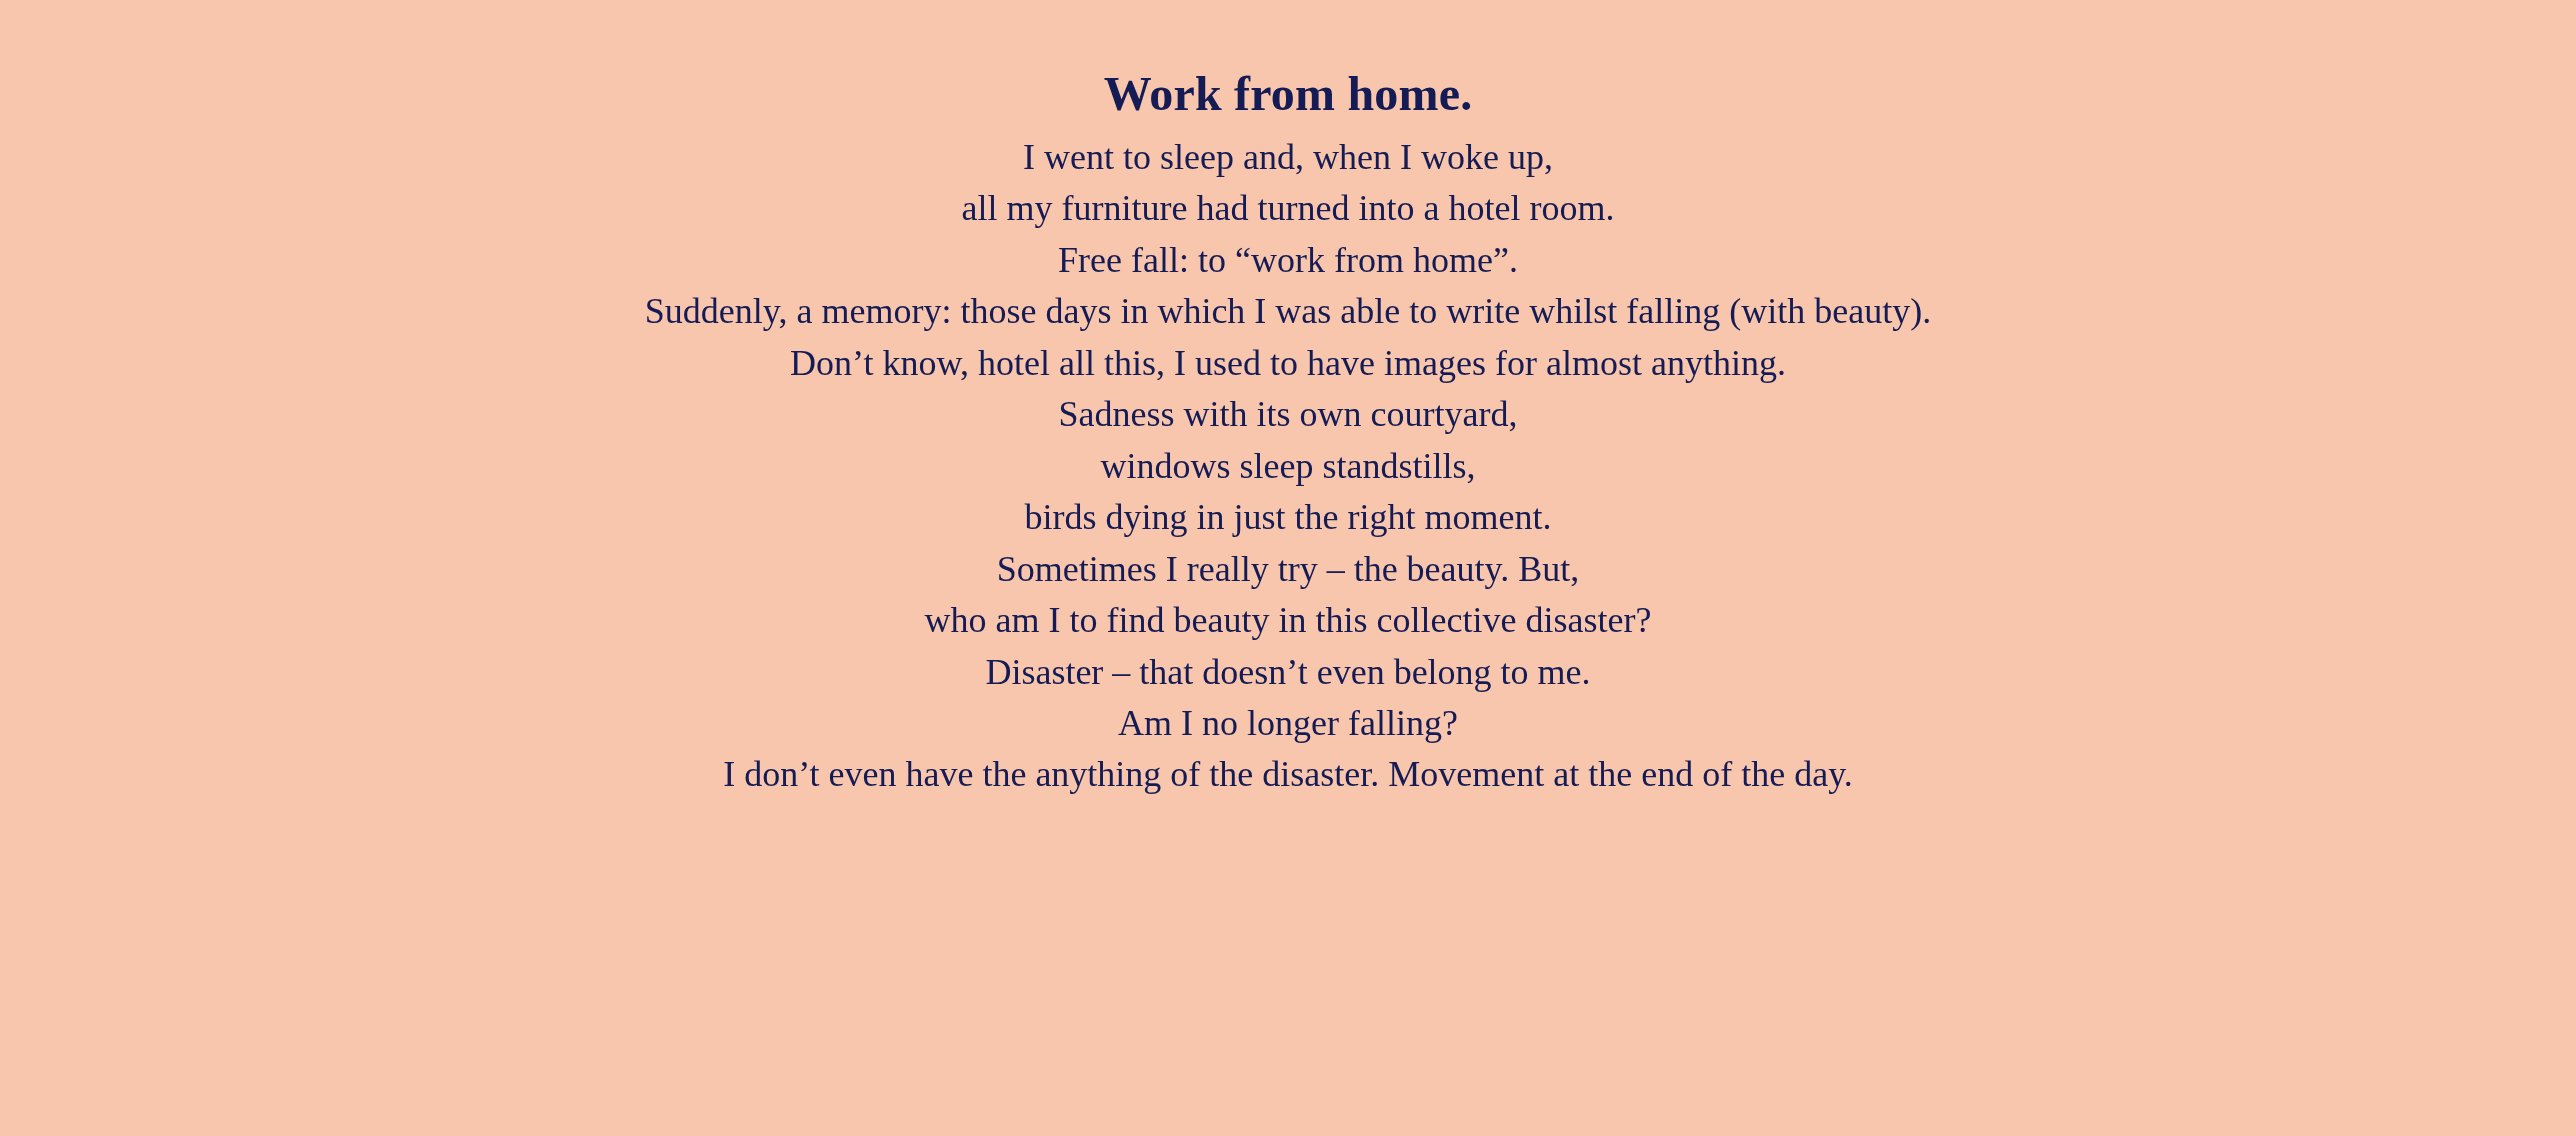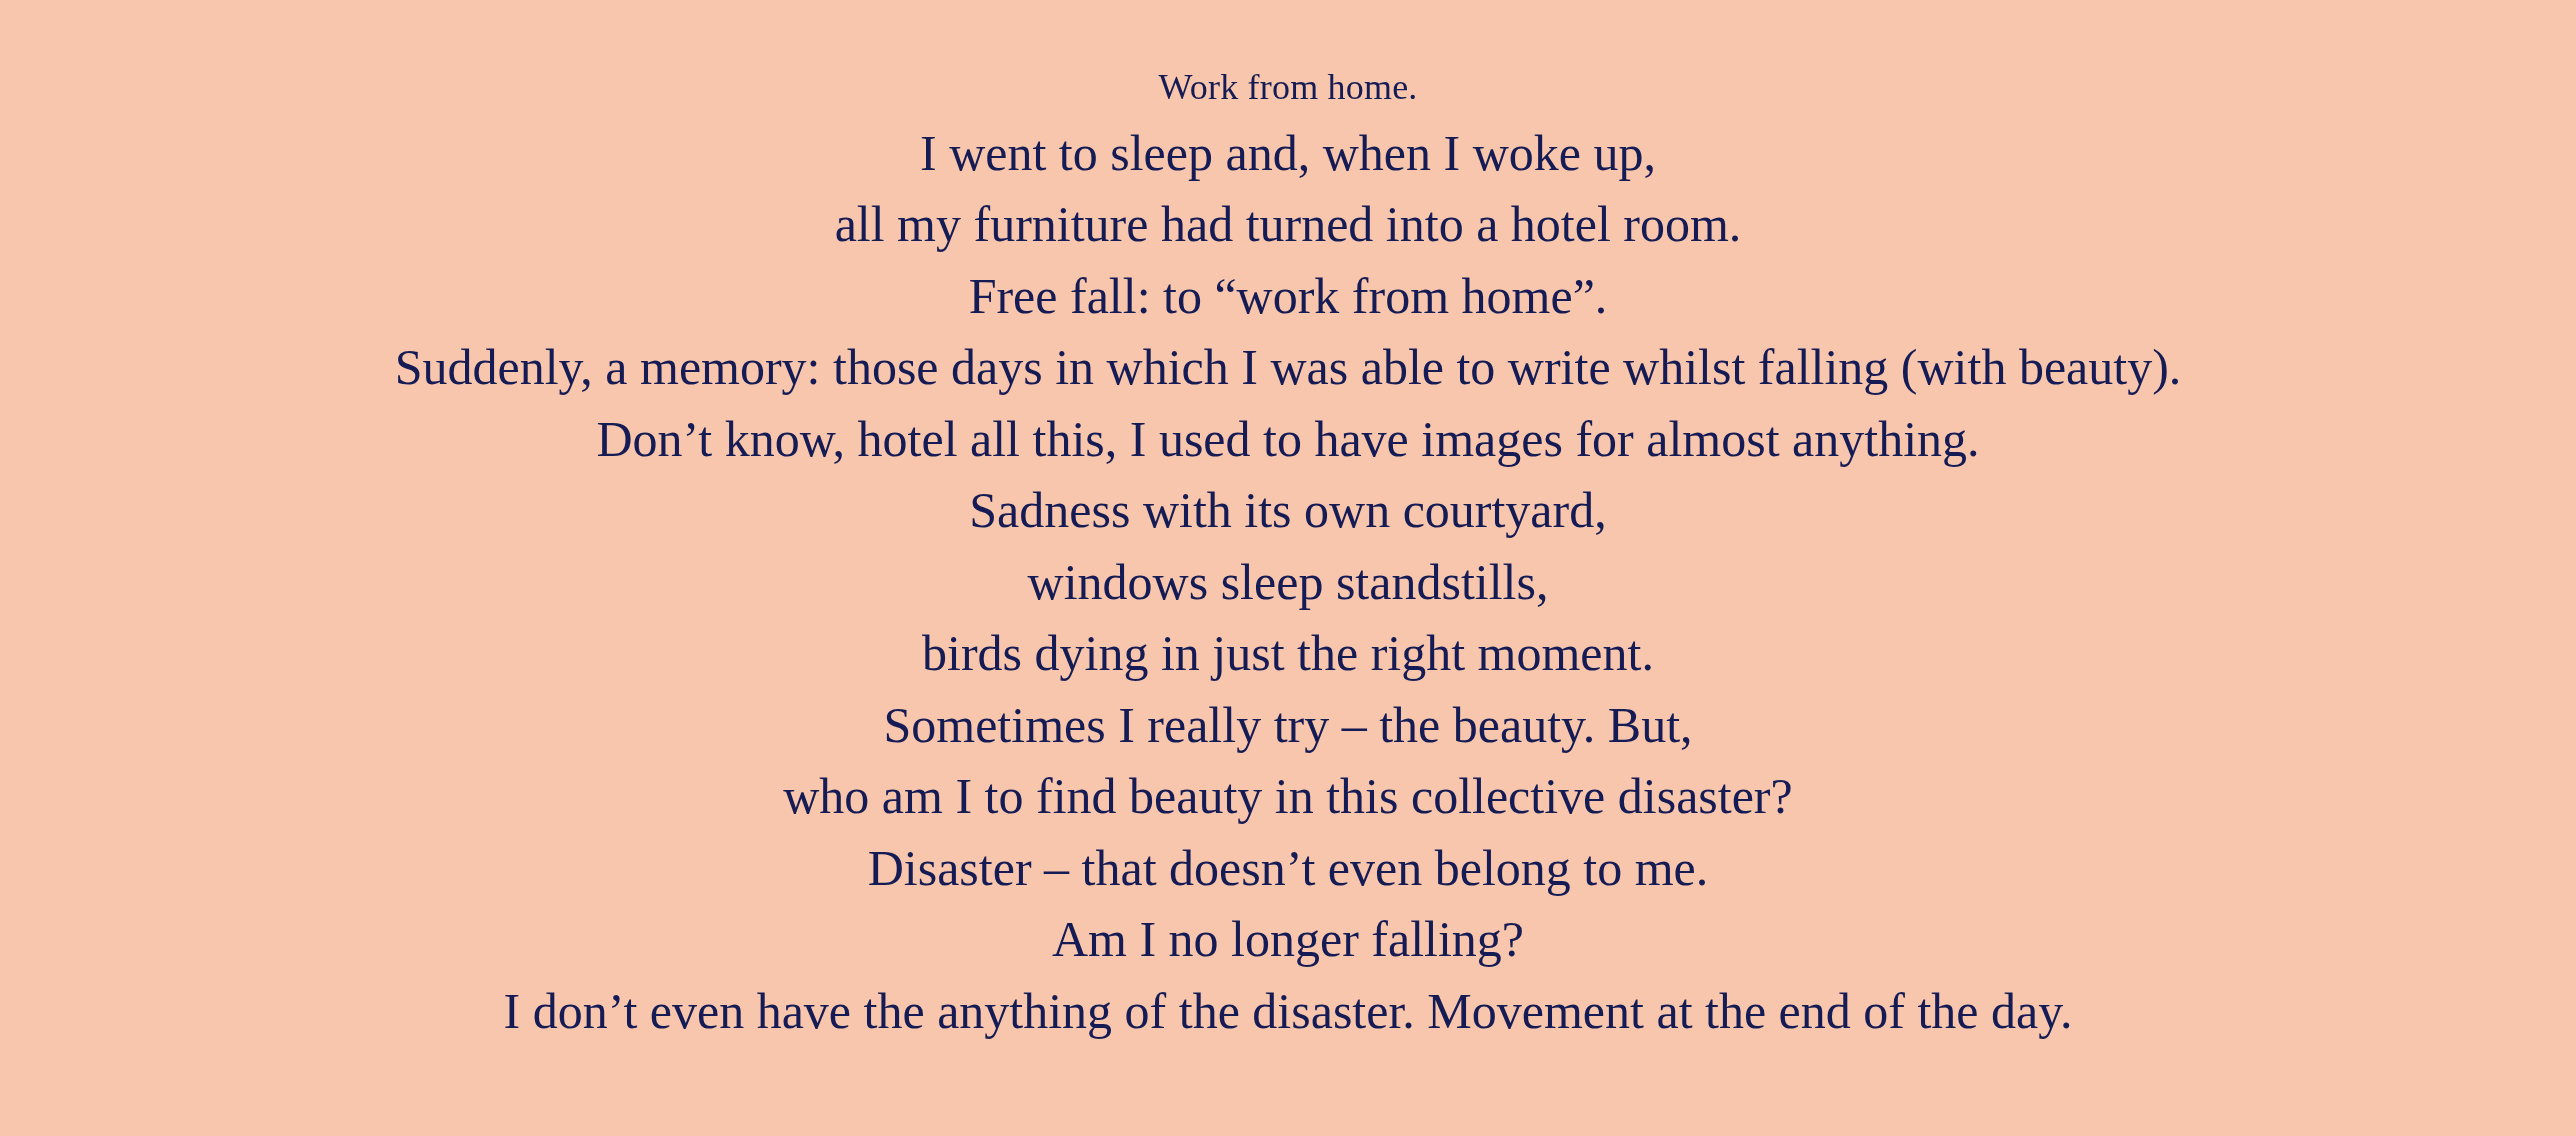--- a/index.html
+++ b/index.html
@@ -14,29 +14,29 @@
     color: #151B54;
     overflow: hidden;
   }
   .poem-wrap {
     width: 100%;
     box-sizing: border-box;
     padding-top: 66px;
     text-align: center;
   }
   .poem-title {
-    font-size: 36px;
-    font-weight: normal;
+    font-size: 48px;
+    font-weight: bold;
     line-height: 1.18;
     margin: 0 0 9.2px 0;
     color: #151B54;
     letter-spacing: 0.2px;
   }
   .poem-body {
-    font-size: 50px;
+    font-size: 36px;
     line-height: 1.43;
     color: #151B54;
   }
   .poem-line {
     display: block;
     white-space: pre;
   }
 </style>
 </head>
 <body style="background: rgb(247, 198, 172); color: rgb(21, 27, 84);">

